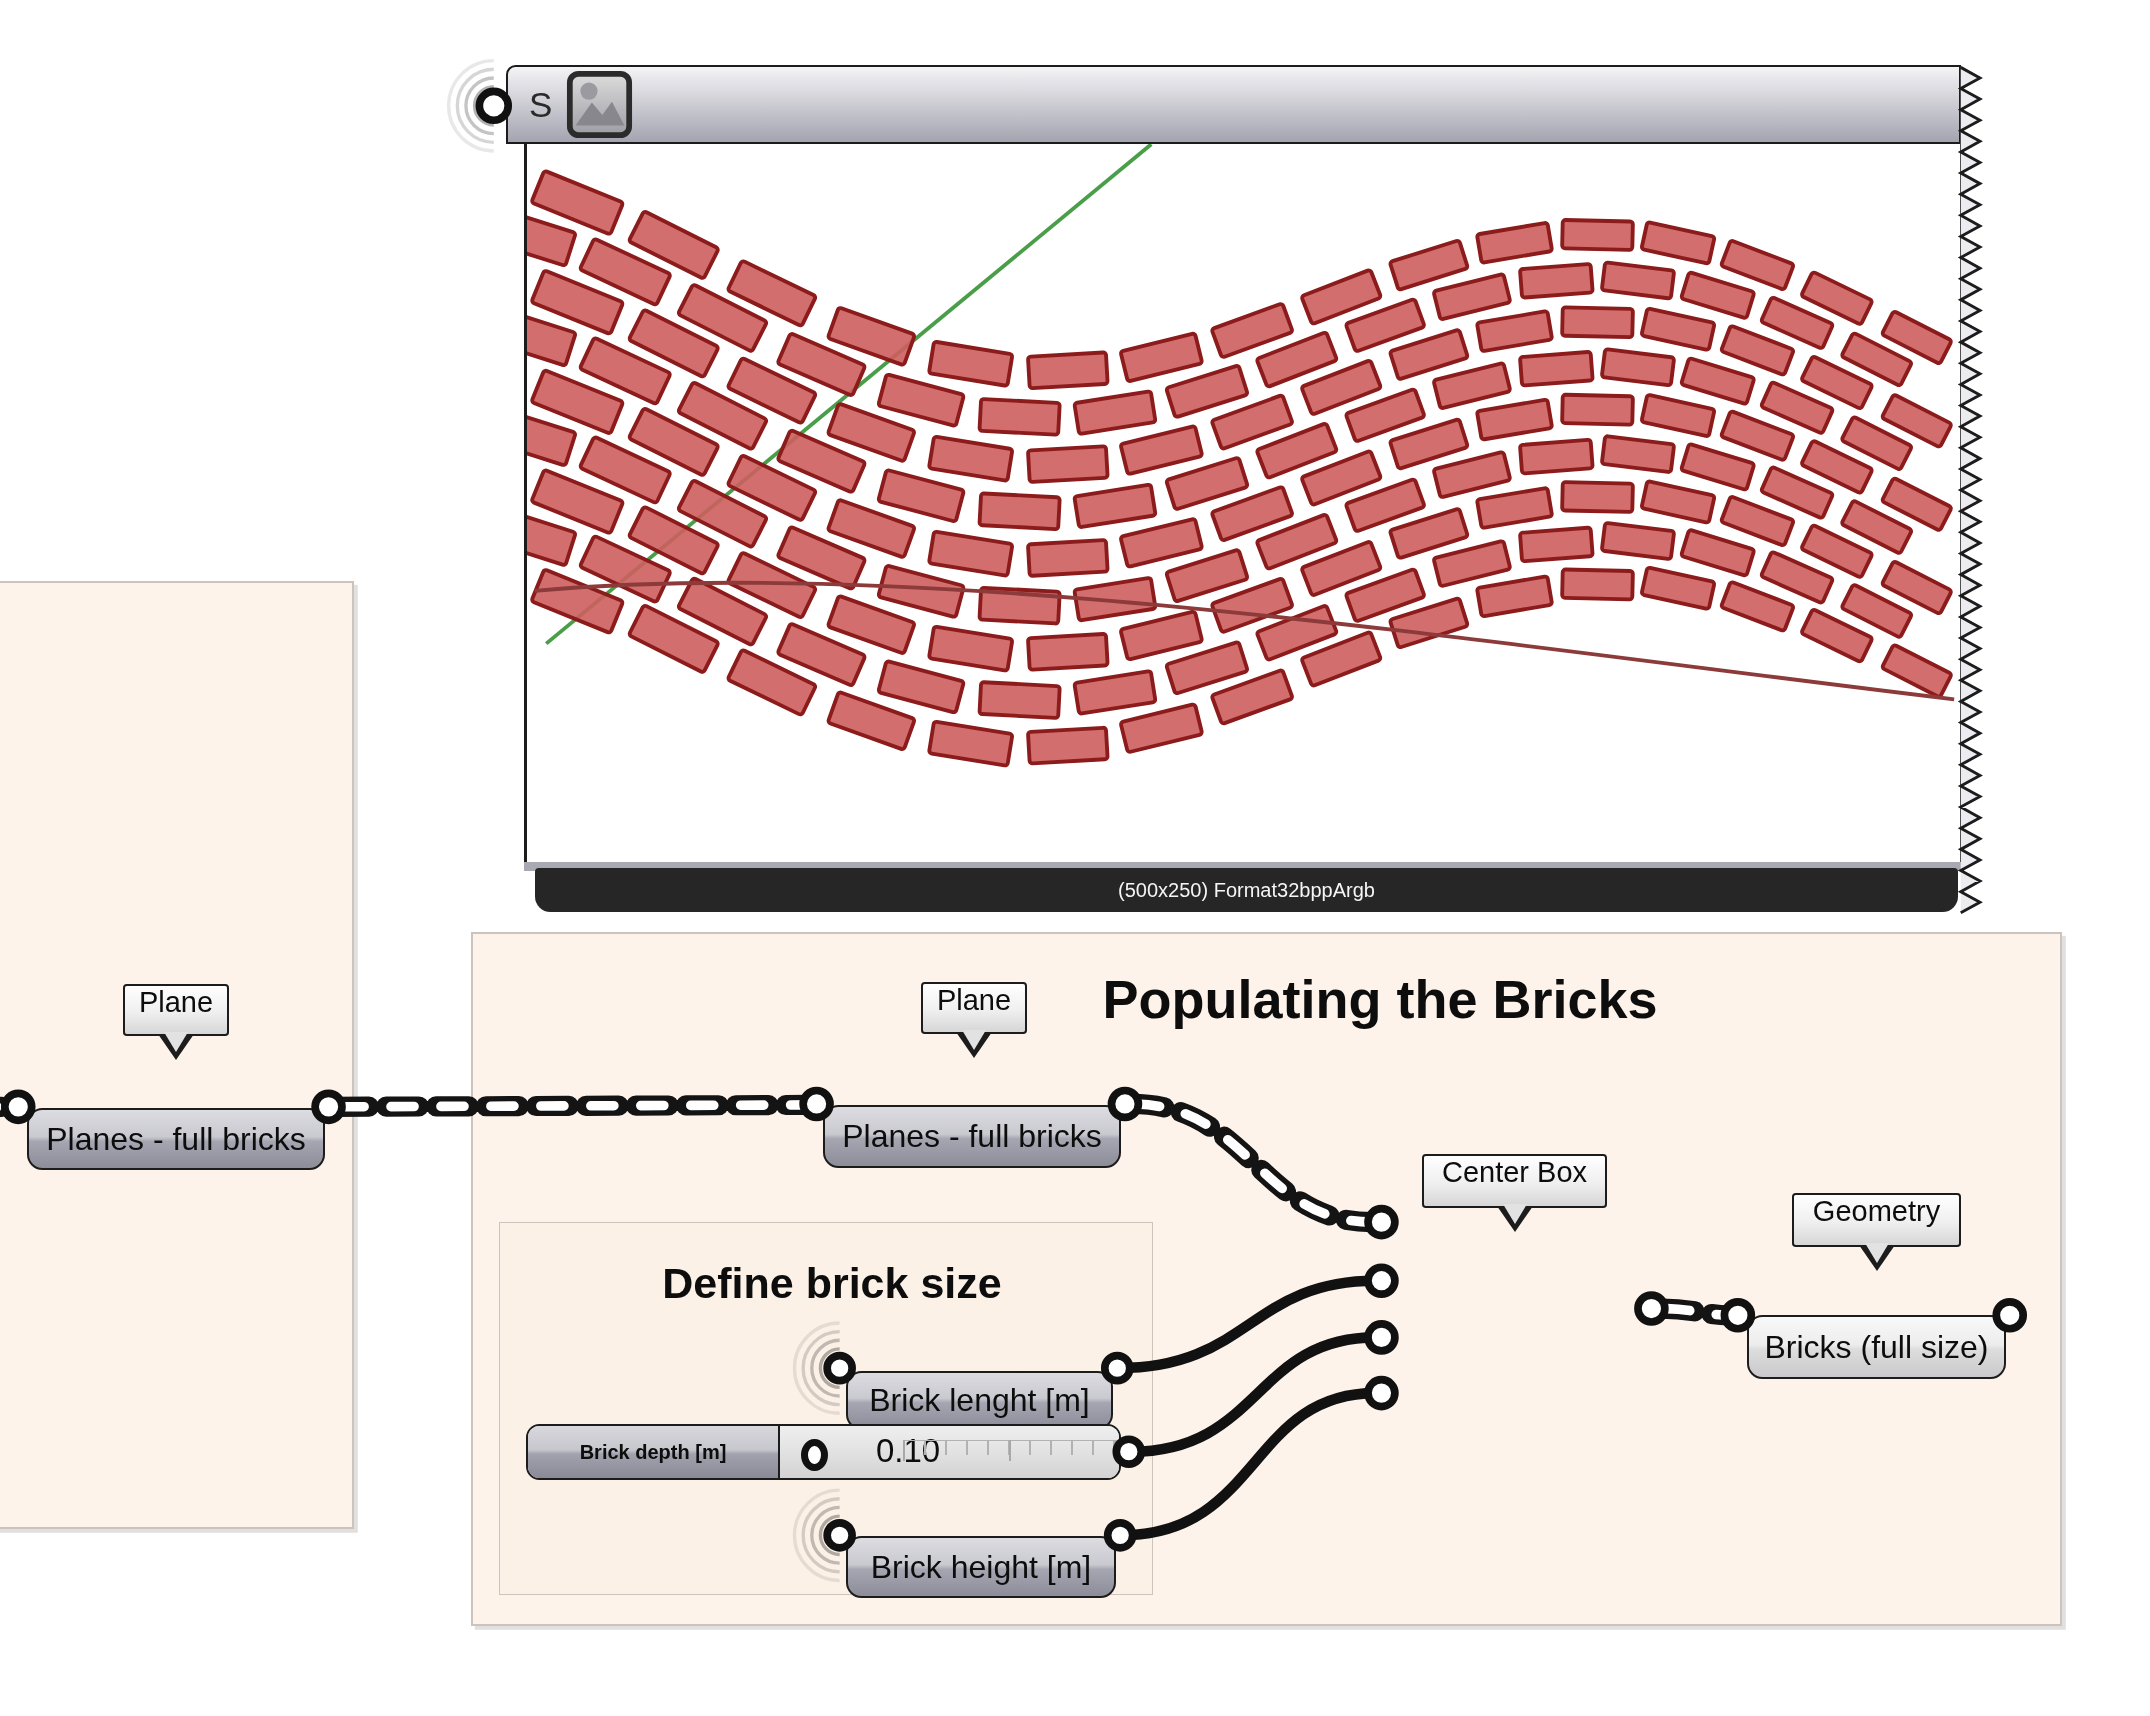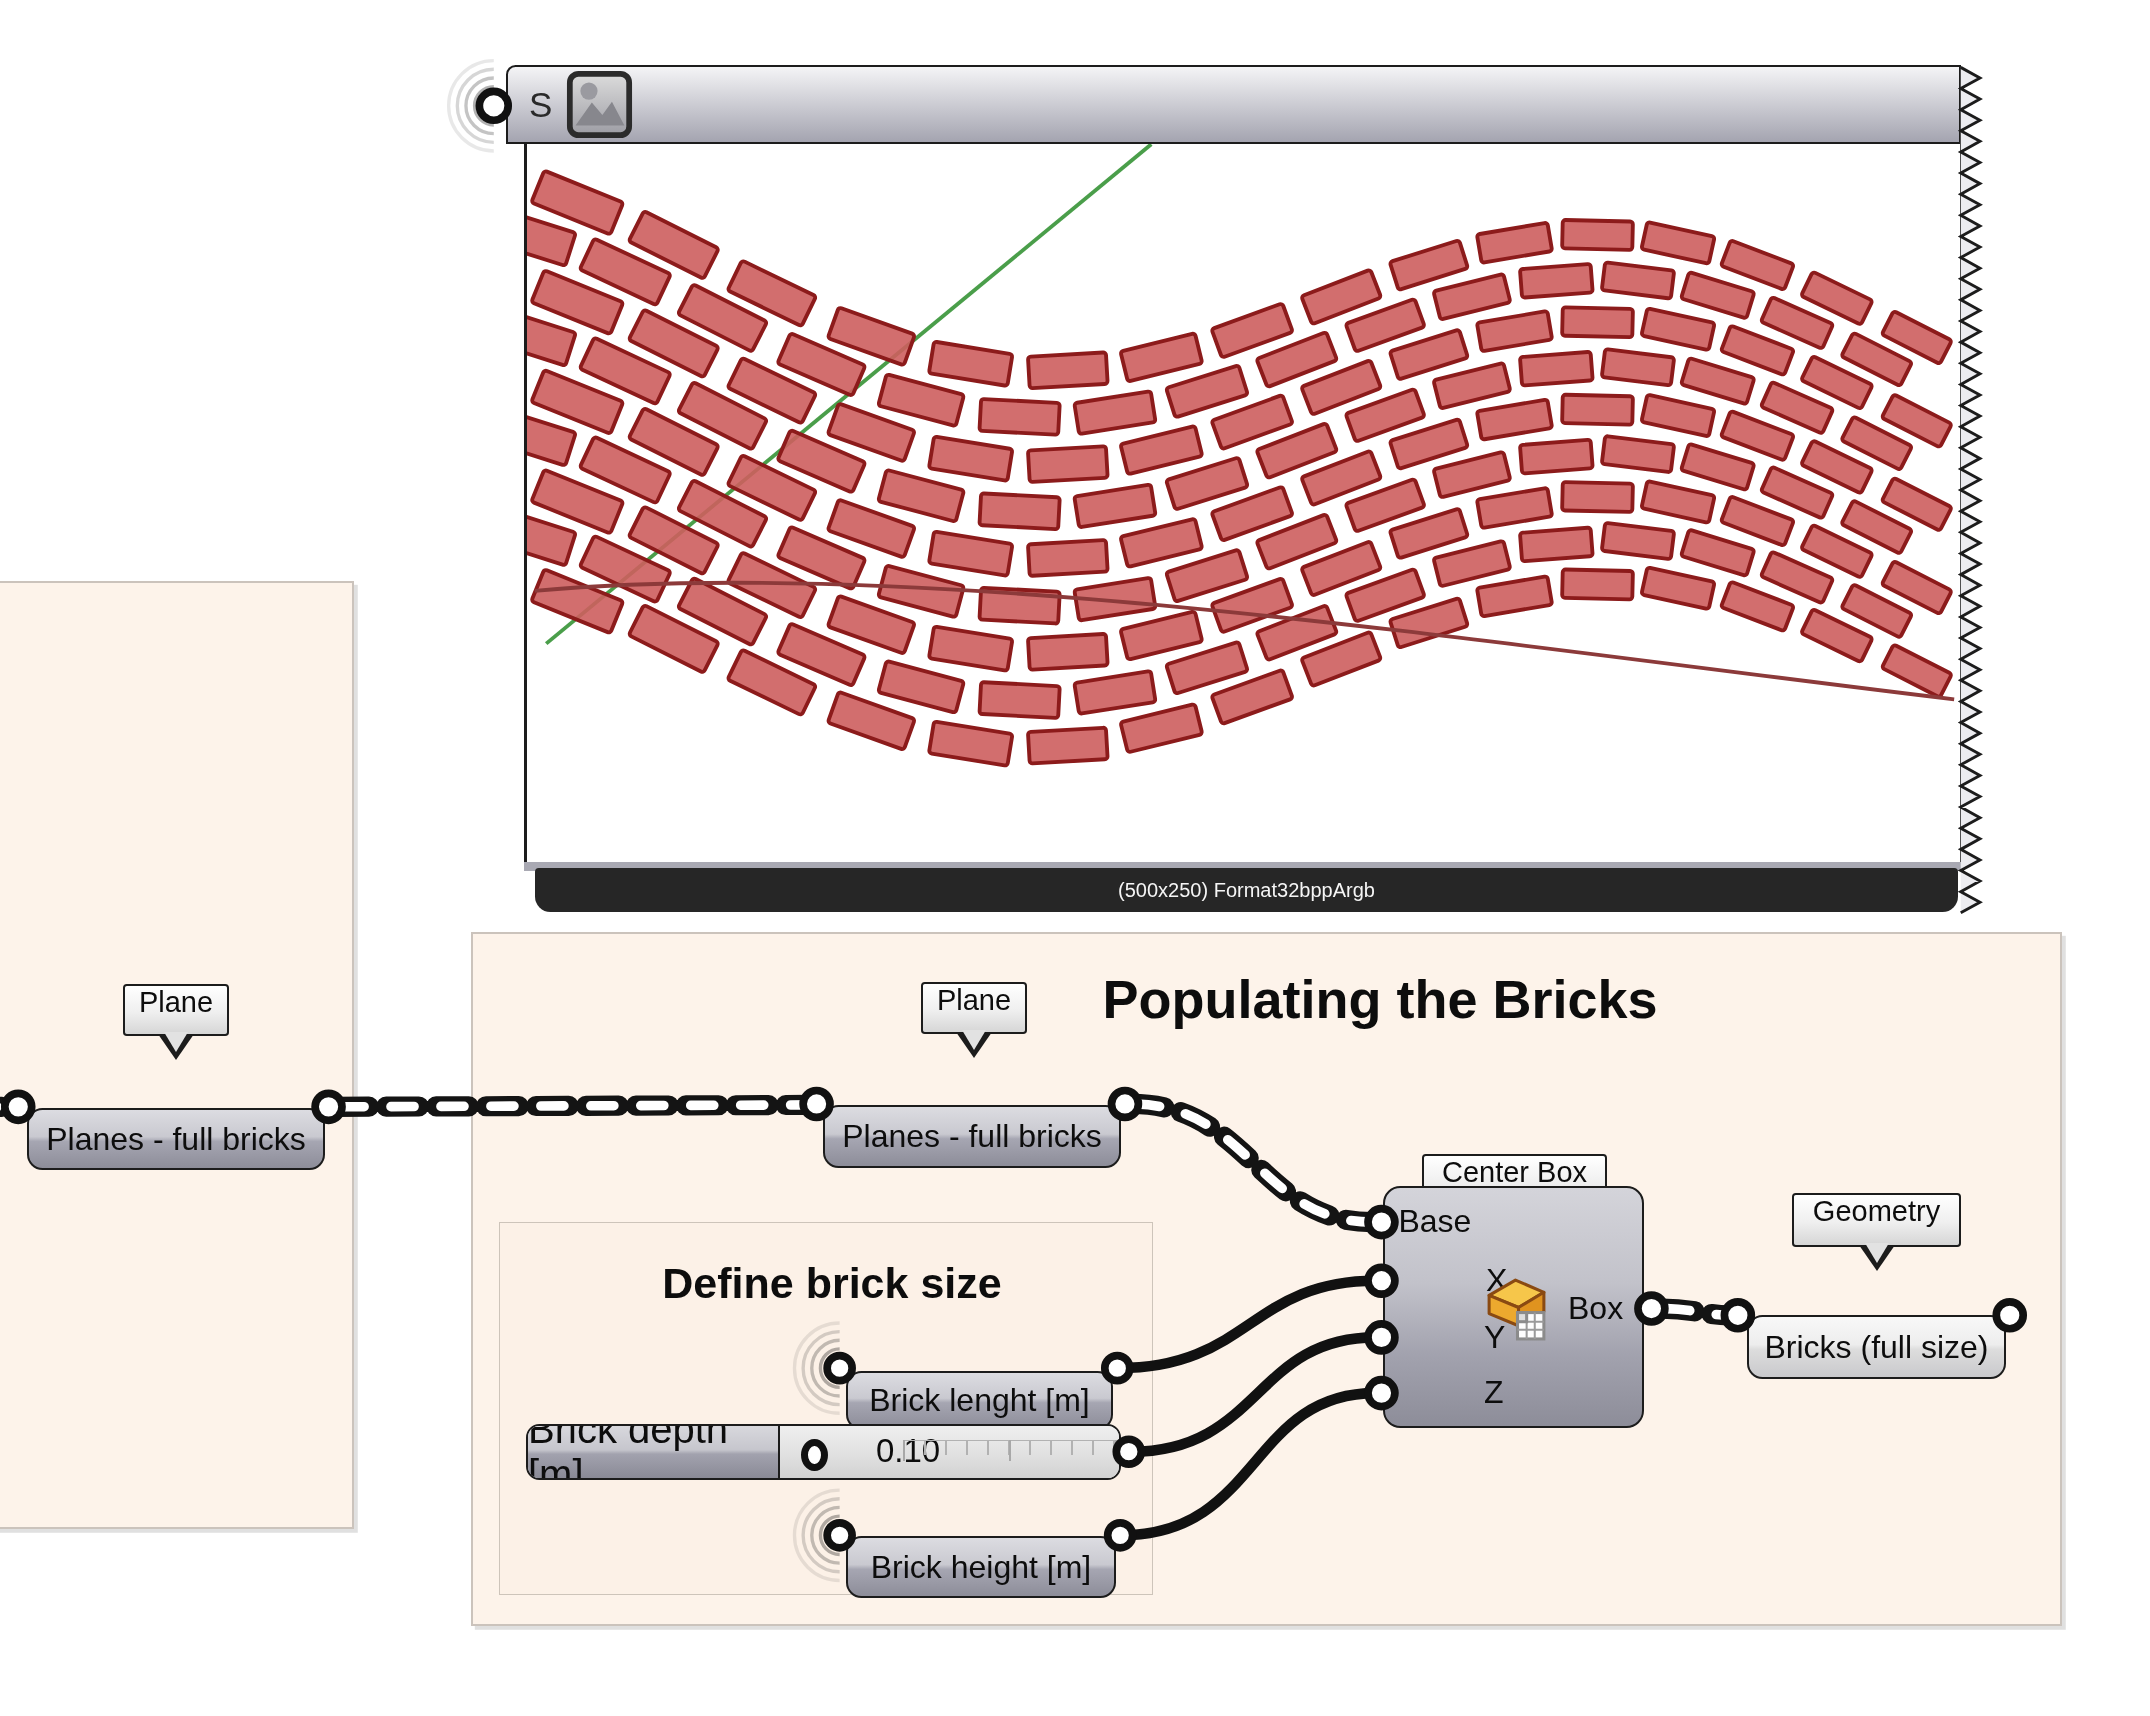--- a/index.html
+++ b/index.html
@@ -30,22 +30,22 @@
   .iv-area{position:absolute;left:524px;top:144px;width:1438px;height:718px;box-sizing:border-box;
     background:#fff;border-left:3.8px solid #1c1c1c;border-right:2.9px solid #1c1c1c;}
   .iv-graybar{position:absolute;left:524px;top:862px;width:1438px;height:8.6px;background:#a9a9b3;}
   .iv-caption{position:absolute;left:535px;top:868px;width:1423px;height:44px;background:#262626;
     border-radius:3.8px 3.8px 15.4px 15.4px;display:flex;align-items:center;justify-content:center;
     color:#f5f5f5;font-size:20px;}
 
   
   .slider{position:absolute;left:526px;top:1424px;width:595px;height:56px;box-sizing:border-box;
     border:2.9px solid #1c1c1c;border-radius:13.4px;display:flex;overflow:hidden;background:#e3e3e3;}
-  .slider-label{width:250px;display:flex;align-items:center;justify-content:center;font-size:40px;color:#0d0d0d;
-    background:linear-gradient(#d8d8dd 0%,#c6c6cd 46%,#a2a2ae 54%,#8a8a96 100%);border-right:2.9px solid #1c1c1c;}
+  .slider-label{width:250px;display:flex;align-items:center;justify-content:center;font-size:20px;color:#0d0d0d;
+    background:linear-gradient(#d8d8dd 0%,#c6c6cd 46%,#a2a2ae 54%,#8a8a96 100%);border-right:2.9px solid #1c1c1c;font-weight:bold;}
   .slider-track{position:relative;flex:1;background:linear-gradient(#efefef 0%,#e2e2e2 50%,#d2d2d2 100%);}
   .slider-knob{position:absolute;left:21px;top:13.4px;width:12.5px;height:18px;border:7.7px solid #111;border-radius:50%;background:#fff;}
   .slider-value{position:absolute;left:63px;top:5.8px;font-size:33px;color:#0d0d0d;margin-left:33px;}
   .ticks-a{position:absolute;left:123px;top:14.4px;width:213px;height:13.4px;
     background:repeating-linear-gradient(90deg,#b2b2b2 0 1.9px,transparent 1.9px 21px);border-top:1.9px solid #b2b2b2;}
   .ticks-b{position:absolute;left:123px;top:14.4px;width:215px;height:21px;
     background:repeating-linear-gradient(90deg,#a8a8a8 0 1.9px,transparent 1.9px 106px);}
 
   
   .cbox{position:absolute;left:1383px;top:1186px;width:261px;height:242px;box-sizing:border-box;
@@ -277,37 +277,20 @@
   <div class="slider">
     <div class="slider-label">Brick depth [m]</div>
     <div class="slider-track">
       <div class="slider-knob"></div>
       <div class="slider-value">0.10</div>
       <div class="ticks-a"></div>
       <div class="ticks-b"></div>
     </div>
   </div>
 
-  <div class="cbox">
-    <span style="left:13.4px;top:15.4px;">Base</span>
-    <span style="left:101px;top:74px;">X</span>
-    <span style="left:99px;top:131px;">Y</span>
-    <span style="left:99px;top:186px;">Z</span>
-    <span style="left:183px;top:102px;">Box</span>
-    <span style="left:96px;top:83px;">
-      <svg width="71" height="71" viewBox="0 0 70 70">
-        <polygon points="8,24 34,9 62,21 37,36" fill="#f6c64a" stroke="#8a4a12" stroke-width="3" stroke-linejoin="round"></polygon>
-        <polygon points="8,24 37,36 37,54 8,42" fill="#eda92e" stroke="#8a4a12" stroke-width="3" stroke-linejoin="round"></polygon>
-        <polygon points="37,36 62,21 62,40 37,54" fill="#e0931f" stroke="#8a4a12" stroke-width="3" stroke-linejoin="round"></polygon>
-        <rect x="36" y="41" width="26" height="26" fill="#fdfdfd" stroke="#8b8b8b" stroke-width="3"></rect>
-        <path d="M45 41 V67 M53 41 V67 M36 50 H62 M36 58 H62" stroke="#9a9a9a" stroke-width="2" fill="none"></path>
-        <rect x="36" y="41" width="9" height="9" fill="#dddddd" stroke="#8b8b8b" stroke-width="3"></rect>
-      </svg>
-    </span>
-  </div>
 
   <svg class="overlay" width="2150" height="1717" viewBox="0 0 2238 1787">
     <path id="zigzag" fill="#ececf0" stroke="#1c1c1c" stroke-width="3" d="M 2041 70 L 2061 81 L 2041 92 L 2061 103 L 2041 114 L 2061 125 L 2041 136 L 2061 147 L 2041 158 L 2061 169 L 2041 180 L 2061 191 L 2041 202 L 2061 213 L 2041 224 L 2061 235 L 2041 246 L 2061 257 L 2041 268 L 2061 279 L 2041 290 L 2061 301 L 2041 312 L 2061 323 L 2041 334 L 2061 345 L 2041 356 L 2061 367 L 2041 378 L 2061 389 L 2041 400 L 2061 411 L 2041 422 L 2061 433 L 2041 444 L 2061 455 L 2041 466 L 2061 477 L 2041 488 L 2061 499 L 2041 510 L 2061 521 L 2041 532 L 2061 543 L 2041 554 L 2061 565 L 2041 576 L 2061 587 L 2041 598 L 2061 609 L 2041 620 L 2061 631 L 2041 642 L 2061 653 L 2041 664 L 2061 675 L 2041 686 L 2061 697 L 2041 708 L 2061 719 L 2041 730 L 2061 741 L 2041 752 L 2061 763 L 2041 774 L 2061 785 L 2041 796 L 2061 807 L 2041 818 L 2061 829 L 2041 840 L 2061 851 L 2041 862 L 2061 873 L 2041 884 L 2061 895 L 2041 906 L 2061 917 L 2041 928 L 2061 939 L 2041 950"></path>
 
     <g>
       <path class="dout" d="M -32 1152 L 8 1152"></path>
         <path class="din" d="M -32 1152 L 8 1152"></path>
       </g>
     <g>
       <path class="dout" d="M 350 1152 L 843 1150"></path>

